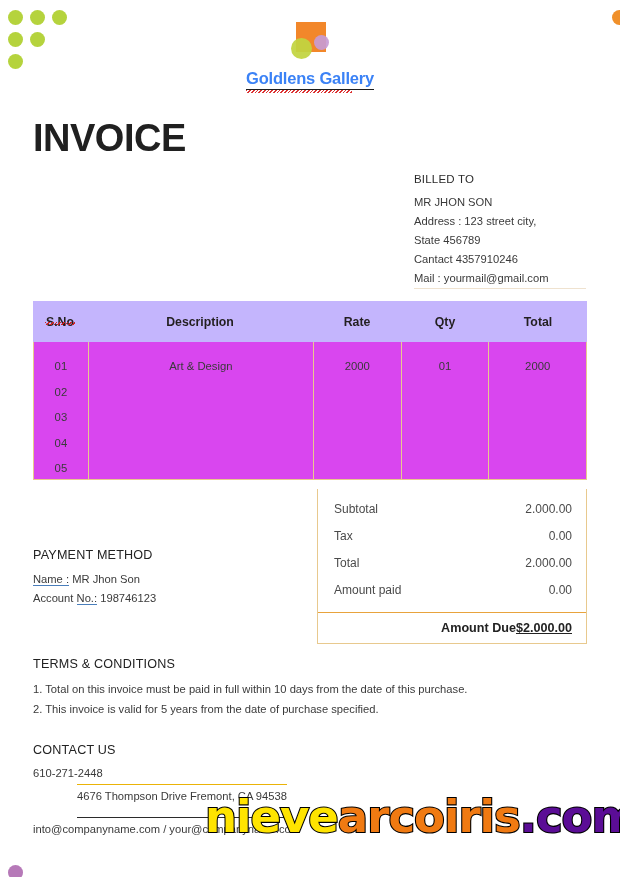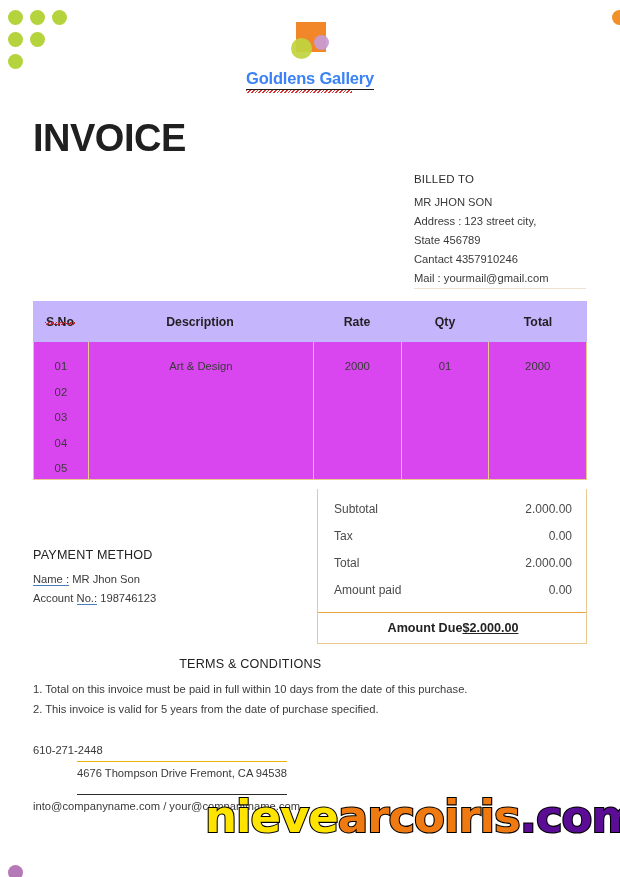--- a/index.html
+++ b/index.html
@@ -92,41 +92,41 @@
   .desc-cell { line-height: 25.5px; }
 
   
   .totals { position: absolute; left: 317px; top: 489px; width: 270px; font-size: 12px; color: #4a4a4a; }
   .tot-box { border: 1px solid #e8c98e; border-top: none; }
   .tot-row { display: flex; justify-content: space-between; padding: 3px 14px 3px 16px; line-height: 21px; }
   .tot-row .lbl { }
   .tot-row .val { }
   .tot-inner { padding: 7px 0 8px; }
   .due-row {
-    display: flex; justify-content: center;
+    display: flex; justify-content: flex-end;
     border-top: 1.4px solid #E8A33D;
     font-weight: 700; color: #222; font-size: 12.6px;
     padding: 8px 0;
   }
   .due-row .lbl { padding-left: 16px; }
   .due-row .val { padding-right: 14px; text-decoration: underline; }
 
   
   .pay { position: absolute; left: 33px; top: 546px; font-size: 11.2px; color: #3a3a3a; line-height: 19px; }
   .sec-title { font-size: 12.6px; color: #222; font-weight: 400; letter-spacing: .2px; margin-bottom: 5px; }
   .u-blue { border-bottom: 1px solid #4a7ebb; }
   .u-red { position: relative; }
   .u-red:after {
     content: ""; position: absolute; left: 0; right: 0; bottom: -3px; height: 3px;
     background-image: repeating-linear-gradient(135deg,#c22 0 1.2px,transparent 1.2px 2.6px);
   }
 
   
   .terms { position: absolute; left: 33px; top: 654px; font-size: 11.2px; color: #3a3a3a; line-height: 20px; }
-  .terms .sec-title { margin-bottom: 5px; text-align: center; }
+  .terms .sec-title { margin-bottom: 5px; }
 
   
   .contact { position: absolute; left: 33px; top: 741px; font-size: 11.2px; color: #3a3a3a; line-height: 18px; }
   .contact .addr { border-top: 1px solid #eab308; border-bottom: 1px solid #2b2b2b; padding: 2px 0 12px 0; display: inline-block; margin-left: 44px; }
   .contact .phone { padding-bottom: 2px; }
   .contact .mailline { padding-top: 2px; }
 
   
   .watermark {
     position: absolute; left: 205px; top: 790px;
@@ -262,20 +262,21 @@
     <div><span>Account </span><span class="u-blue">No.:</span><span> 198746123</span></div>
   </div>
 
   <div class="terms">
     <div class="sec-title">TERMS &amp; CONDITIONS</div>
     <div>1. Total on this invoice must be paid in full within 10 days from the date of this purchase.</div>
     <div>2. This invoice is valid for 5 years from the date of purchase specified.</div>
   </div>
 
   <div class="contact">
+    <div class="sec-title">CONTACT US</div>
     <div class="phone">610-271-2448</div>
     <div class="addr">4676 Thompson Drive Fremont, CA 94538</div>
     <div class="mailline">into@companyname.com / your@companyname.com</div>
   </div>
 
   <div class="watermark"><span class="wm-a">nieve</span><span class="wm-b">arcoiris</span><span class="wm-c">.com</span></div>
 
 </div>
 
 </body></html>

